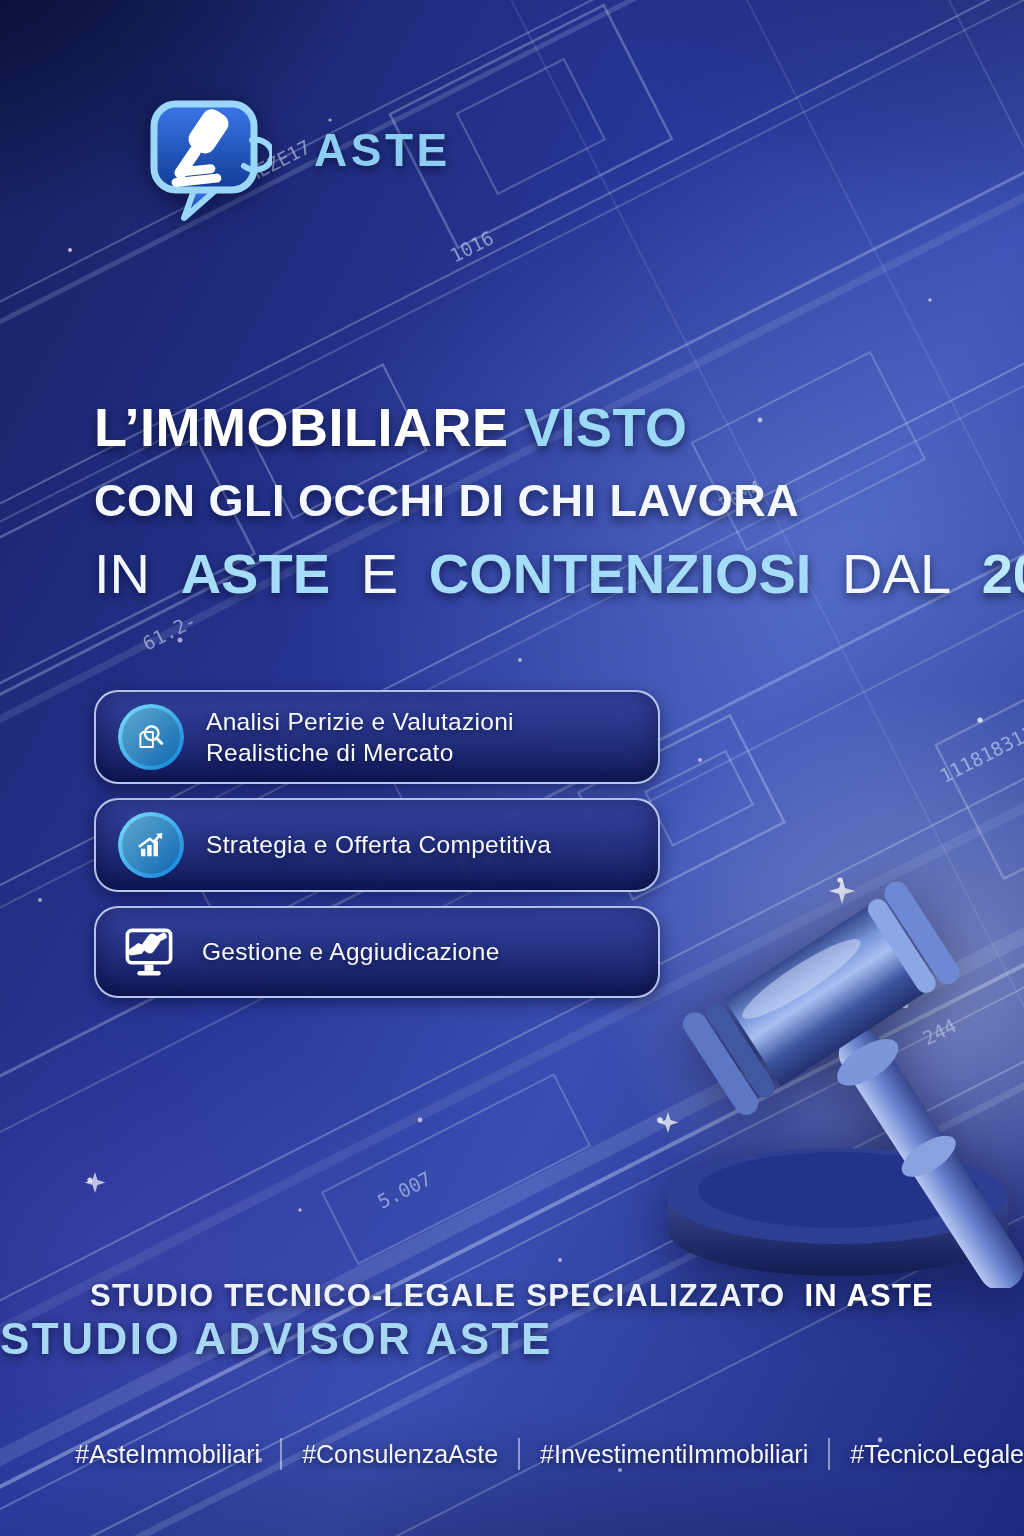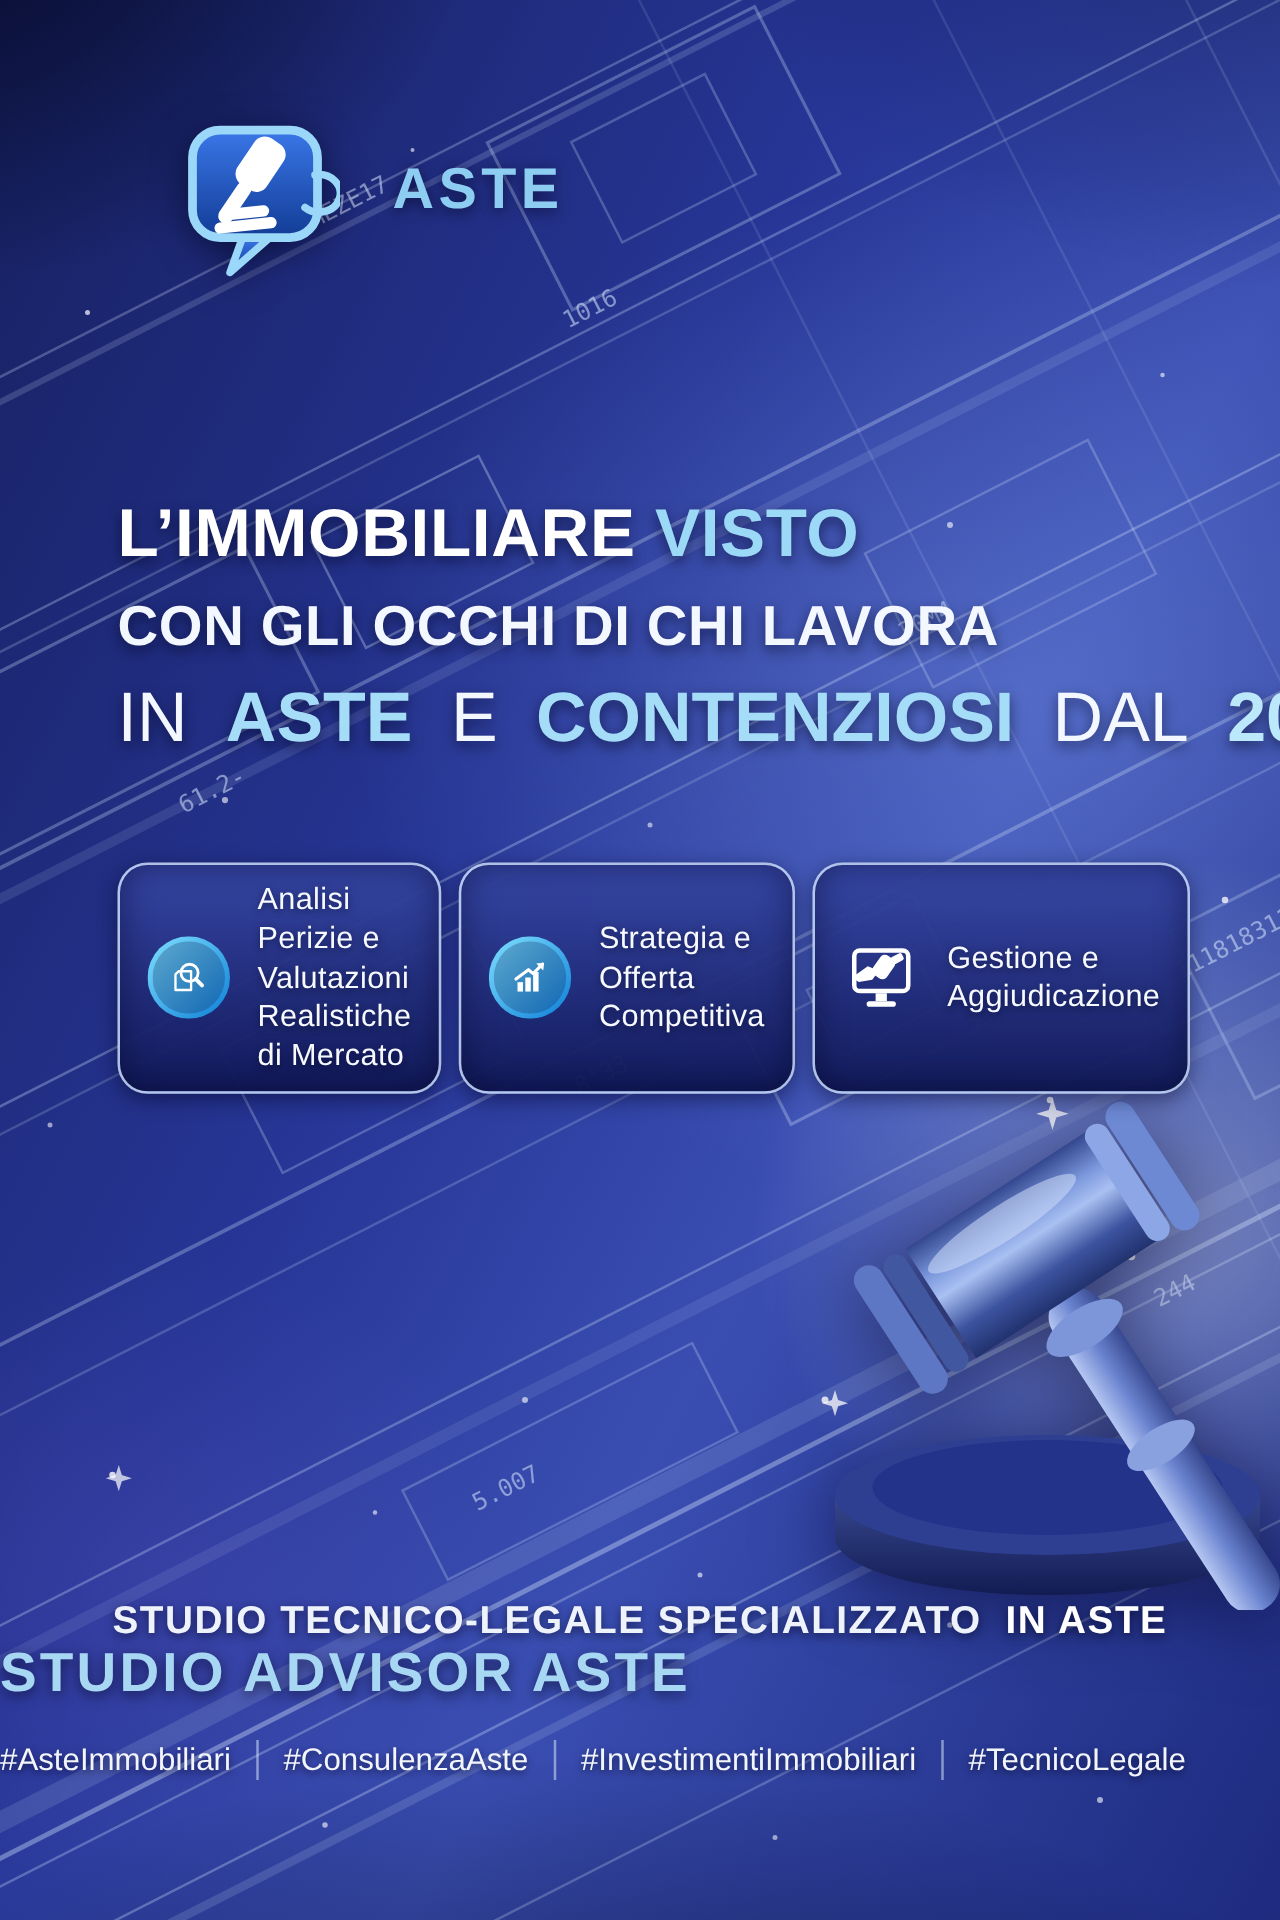--- a/index.html
+++ b/index.html
@@ -29,42 +29,42 @@
   .headline{position:absolute;left:94px;top:396px;text-shadow:0 4px 10px rgba(0,0,25,.55);white-space:nowrap;}
   .h-line1{font-size:54px;font-weight:800;color:#ffffff;letter-spacing:.5px;}
   .h-line1 .accent{color:#9bd9f6;}
   .h-line2{font-size:45px;font-weight:700;color:#f3f7ff;margin-top:17px;letter-spacing:.5px;}
   .h-line3{font-size:56px;margin-top:14px;color:#f3f7ff;font-weight:500;}
   .h-line3 span{display:inline-block;margin-right:.27em;}
   .h-line3 .accent{color:#a5dcf7;font-weight:800;}
   .h-line3 .accent2{color:#bce8fb;font-weight:800;}
 
   
-  .services{position:absolute;left:94px;top:690px;width:566px;display:flex;flex-direction:row;gap:14px;z-index:6;}
+  .services{position:absolute;left:94px;top:690px;width:566px;display:flex;flex-direction:column;gap:14px;z-index:6;}
   .card{
     display:flex;align-items:center;gap:22px;padding:12px 22px;border-radius:24px;min-height:64px;
     background:linear-gradient(180deg, rgba(54,70,164,.96), rgba(17,25,88,.97));
     border:2px solid rgba(203,222,250,.85);
     box-shadow:inset 0 0 26px rgba(0,0,30,.45), 0 5px 16px rgba(0,0,30,.45);
   }
   .icon-ring{
     width:58px;height:58px;flex:0 0 58px;border-radius:50%;
     border:4px solid transparent;
     background:linear-gradient(180deg, rgba(12,20,70,.25), rgba(12,20,70,.25)) padding-box,
                linear-gradient(135deg,#7fe0ff,#0d7fd6) border-box;
     display:flex;align-items:center;justify-content:center;
   }
   .icon-plain{width:62px;height:58px;flex:0 0 62px;display:flex;align-items:center;justify-content:center;}
   .card-text{font-size:24.5px;color:#f6f9ff;line-height:1.28;font-weight:500;letter-spacing:.3px;display:flex;flex-direction:column;text-shadow:0 2px 6px rgba(0,0,25,.5);}
 
   
   .tagline{position:absolute;top:1278px;width:100%;text-align:center;font-size:31px;color:#eef3fb;font-weight:600;letter-spacing:1.2px;text-shadow:0 3px 8px rgba(0,0,25,.6);white-space:nowrap;}
   .tagline .bold{font-weight:800;color:#ffffff;margin-left:.3em;}
   .brand-footer{position:absolute;top:1314px;width:100%;text-align:left;font-size:44px;font-weight:800;color:#a7d7f3;letter-spacing:2.5px;text-shadow:0 3px 10px rgba(0,0,25,.6);}
-  .hashtags{position:absolute;top:1392px;width:100%;display:flex;justify-content:flex-start;align-items:center;gap:20px;font-size:25px;color:#f2f5fc;font-weight:500;text-shadow:0 2px 6px rgba(0,0,25,.6);}
+  .hashtags{position:absolute;top:1438px;width:100%;display:flex;justify-content:flex-end;align-items:center;gap:20px;font-size:25px;color:#f2f5fc;font-weight:500;text-shadow:0 2px 6px rgba(0,0,25,.6);}
   .sep{width:2px;height:32px;background:rgba(215,228,250,.55);}
 
   .gavel-wrap{position:absolute;right:-34px;bottom:248px;width:452px;height:436px;z-index:4;filter:drop-shadow(0 10px 30px rgba(0,0,30,.5));}
 </style>
 </head>
 <body>
 
 <div class="poster">
 
   <svg class="layer" viewBox="0 0 1024 1536" width="1024" height="1536">

